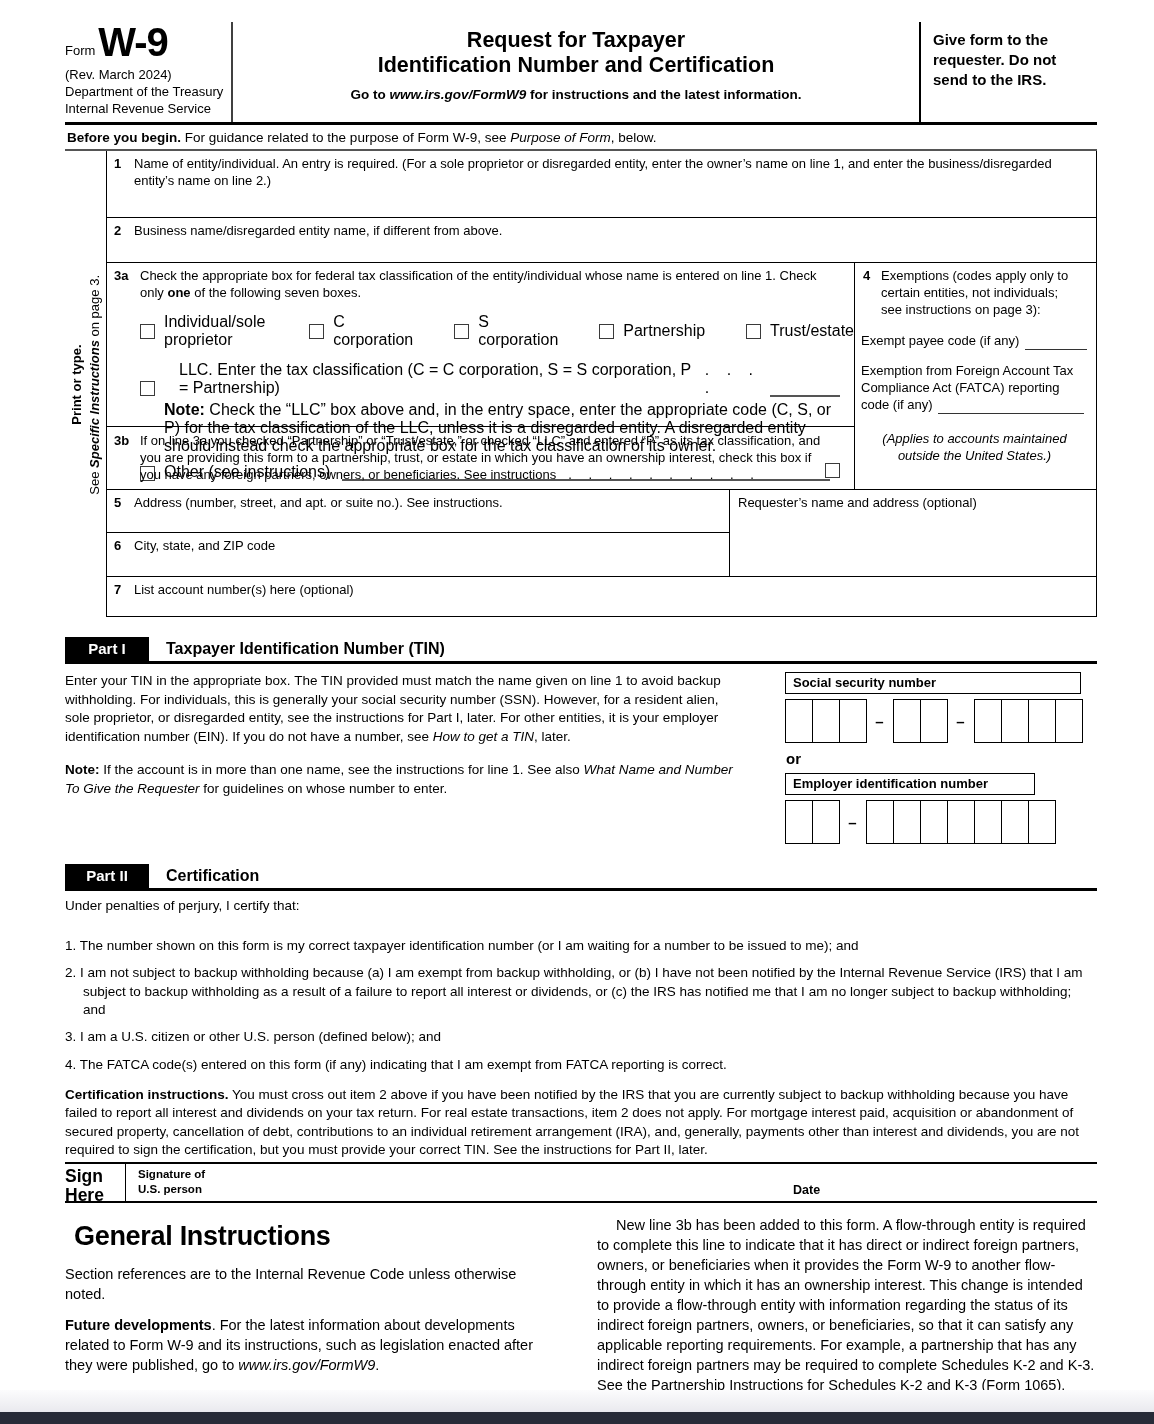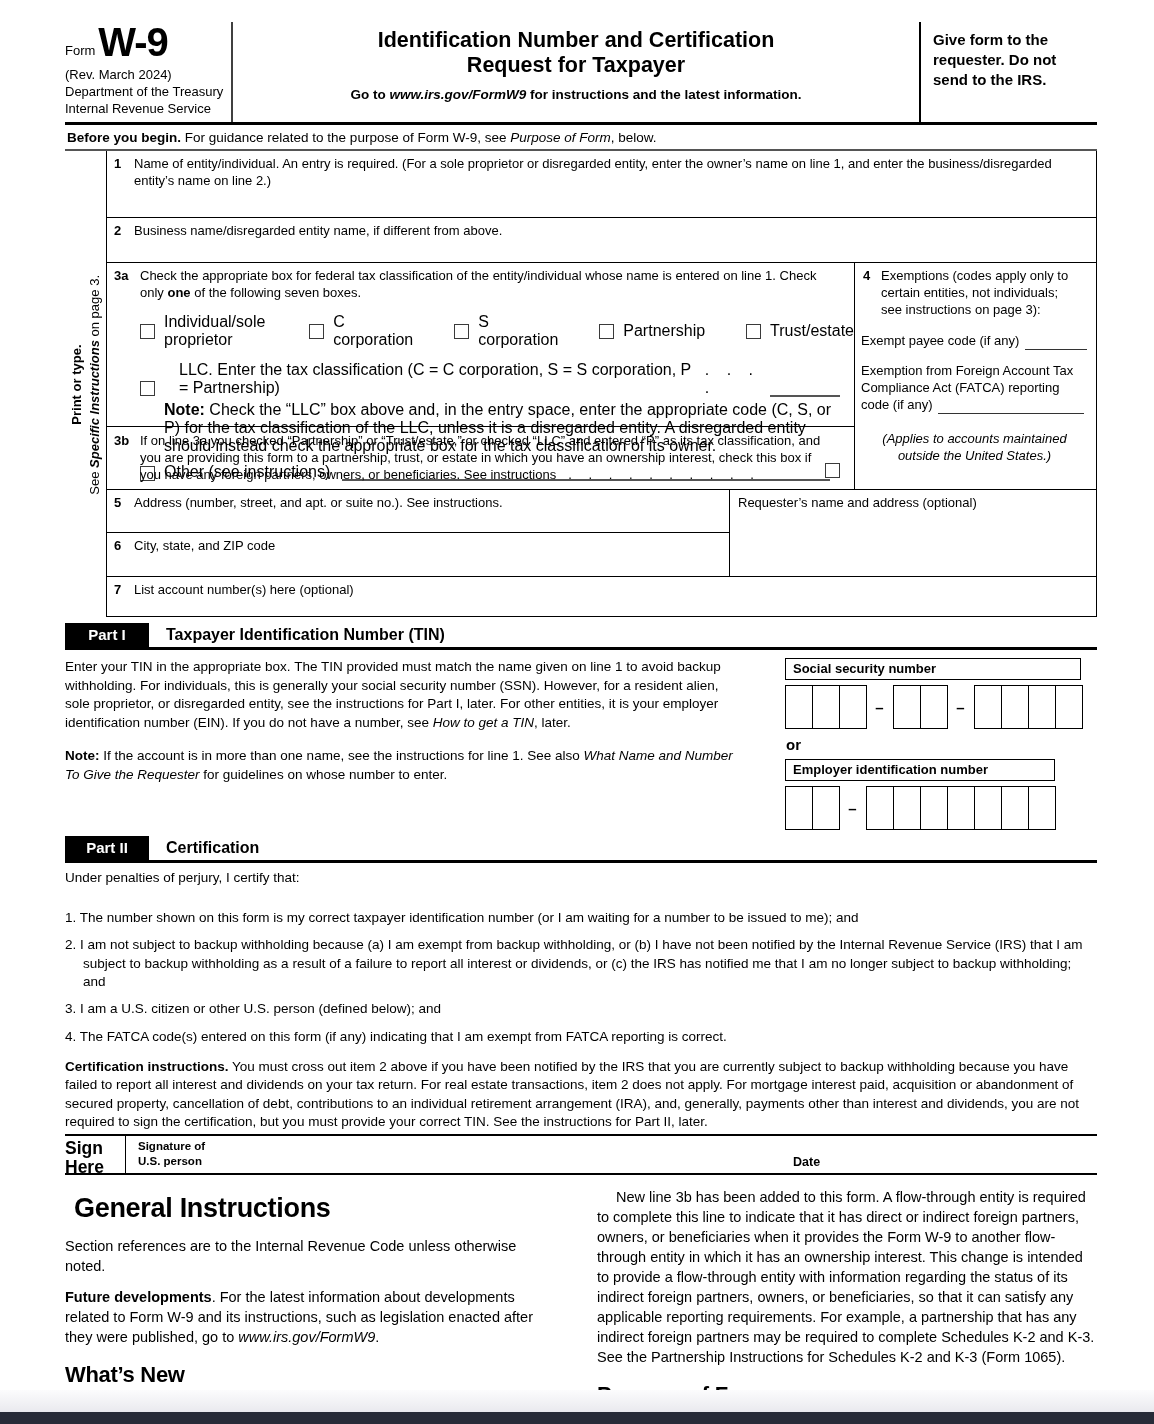--- a/index.html
+++ b/index.html
@@ -67,32 +67,32 @@
   .row3b .lbl { width:688px; }
   .row3b .cb { position:absolute; right:14px; bottom:11px; }
   .r56 { display:flex; border-bottom:1px solid #000; }
   .col56 { flex:1; }
   .row5 { height:43px; border-bottom:1px solid #000; }
   .row6 { height:43px; }
   .colreq { width:367px; flex:none; border-left:1px solid #000; padding:5px 8px; font-size:13px; }
   .row7 { height:39px; }
 
   
-  .phead { display:flex; align-items:stretch; border-bottom:3px solid #000; margin-top:6px; }
+  .phead { display:flex; align-items:stretch; border-bottom:3px solid #000; margin-top:20px; }
   .ptab { background:#000; color:#fff; font-weight:bold; font-size:15px; width:84px; text-align:center; padding:3px 0 4px 0; }
   .ptitle { font-weight:bold; font-size:16px; padding:3px 0 0 17px; }
 
   
   .p1body { display:flex; padding-top:8px; }
   .p1-left { width:676px; font-size:13.5px; line-height:1.37; }
   .p1-note { margin-top:15px; }
   .p1-right { flex:1; margin-left:44px; }
   .tin-label-box { border:1px solid #000; font-weight:bold; font-size:13px; padding:2px 7px 3px 7px; }
   .ssnbox { width:296px; }
-  .einbox { width:270px; }
+  .einbox { width:250px; }
   .tinrow { display:flex; align-items:center; margin-top:5px; }
   .tincell { width:28px; height:44px; border:1px solid #000; margin-right:-1px; background:#fff; }
   .tindash { width:27px; text-align:center; font-weight:bold; font-size:15px; flex:none; }
   .orlbl { font-weight:bold; font-size:15px; margin:7px 0 6px 1px; }
 
   
   .p2body { font-size:13.5px; line-height:1.36; padding-top:6px; }
   .p2intro { margin-bottom:21px; }
   .p2item { padding-left:18px; text-indent:-18px; margin-bottom:9px; padding-right:4px; }
   .certp { margin-top:12px; padding-right:2px; }
@@ -129,22 +129,22 @@
         <div class="h-form-row">
           <span class="h-form-word">Form</span>
           <span class="h-form-num">W-9</span>
         </div>
         <div class="h-small h-rev">(Rev. March 2024)</div>
         <div class="h-small">Department of the Treasury</div>
         <div class="h-small">Internal Revenue Service</div>
       </div>
       <div class="h-center">
         <div class="h-title">
+          <div>Request for Taxpayer</div>
           <div>Identification Number and Certification</div>
-          <div>Request for Taxpayer</div>
         </div>
         <div class="h-goto"><span>Go to </span><i>www.irs.gov/FormW9</i><span> for instructions and the latest information.</span></div>
       </div>
       <div class="h-right">Give form to the requester. Do not send to the IRS.</div>
     </div>
 
     <div class="before"><b>Before you begin.</b><span> For guidance related to the purpose of Form W-9, see </span><i>Purpose of Form</i><span>, below.</span></div>
 
     <div class="form-box">
       <div class="sidebar-vert">

